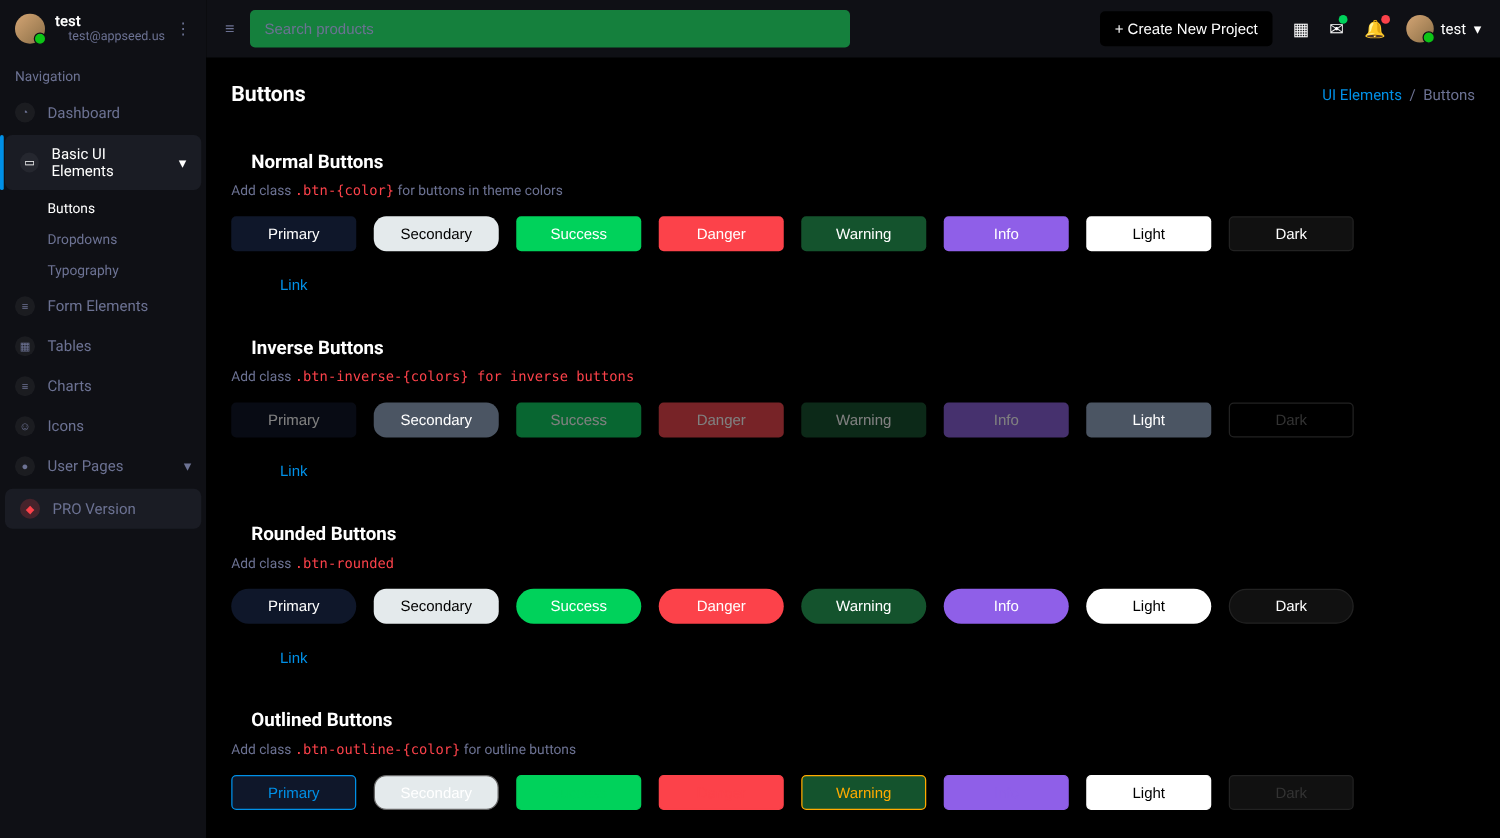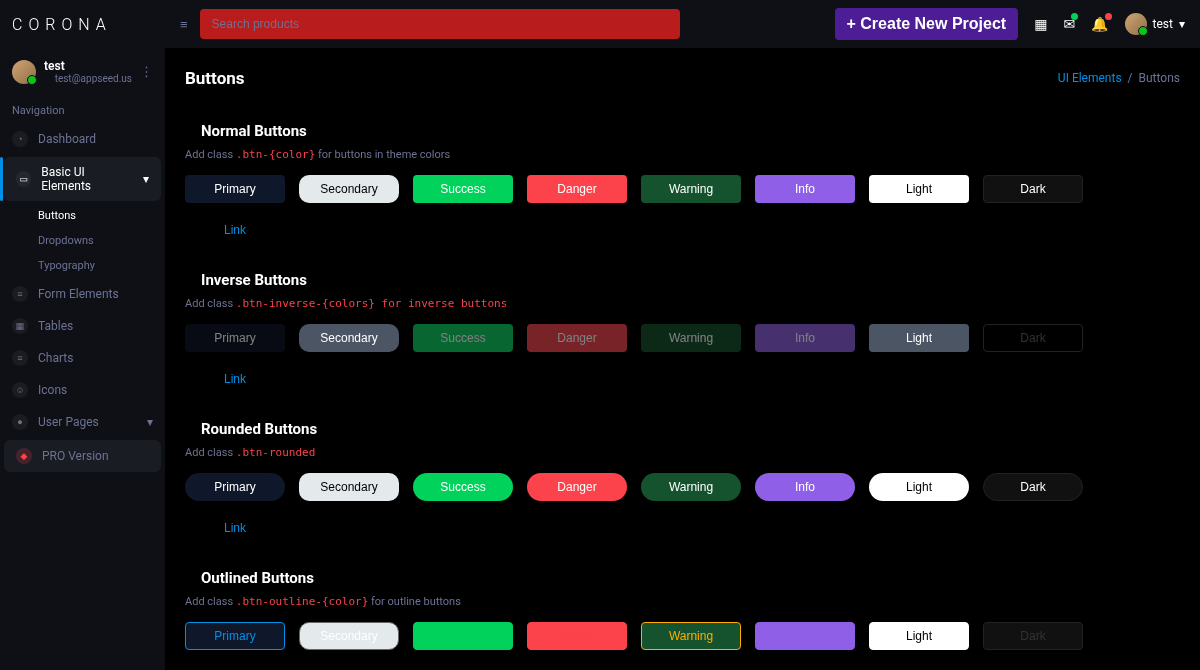--- a/index.html
+++ b/index.html
@@ -20,24 +20,24 @@
 .nav-item.active::before { content:""; position:absolute; left:-4px; top:0; bottom:0; width:3px; background:#0090e7; border-radius:2px; }
 .nav-icon { width: 16px; height: 16px; display: flex; align-items: center; justify-content: center; border-radius: 50%; background: rgba(255,255,255,0.05); font-size: 9px; }
 .nav-sub { padding: 6px 12px 6px 38px; font-size: 11px; color: #6c7293; cursor: pointer; }
 .nav-sub.active { color: #fff; }
 .nav-item.pro { background: #1a1c24; border-radius: 6px; margin: 2px 4px; }
 .nav-item .chev { margin-left: auto; }
 .main { flex: 1; display: flex; flex-direction: column; background: #000; }
 .topbar { display: flex; align-items: center; padding: 8px 15px; gap: 12px; background: #0f1015; }
 .menu-toggle { color: #6c7293; cursor: pointer; }
 .search { flex: 0 0 480px; }
-.search input { width: 100%; background: #b91c1c; border: none; padding: 8px 12px; border-radius: 4px; color: #fff; font-size: 12px; }
+.search input { width: 100%; background: #15803d; border: none; padding: 8px 12px; border-radius: 4px; color: #fff; font-size: 12px; }
 .search input::placeholder { color: #6c7293; }
 .topbar-right { margin-left: auto; display: flex; align-items: center; gap: 16px; }
-.btn-create { background: #4c1d95; color: #fff; border: none; padding: 7px 12px; border-radius: 4px; font-size: 16px; font-weight: 700; cursor: pointer; }
+.btn-create { background: #000000; color: #fff; border: none; padding: 7px 12px; border-radius: 4px; font-size: 12px; font-weight: 400; cursor: pointer; }
 .top-icon { color: #fff; cursor: pointer; position: relative; font-size: 14px; }
 .top-icon .dot { position: absolute; top: -3px; right: -3px; width: 7px; height: 7px; background: #fc424a; border-radius: 50%; }
 .top-icon .dot.green { background: #00d25b; }
 .top-user { display: flex; align-items: center; gap: 6px; cursor: pointer; }
 .top-user .avatar { width: 22px; height: 22px; }
 .top-user span { font-size: 12px; color: #fff; }
 .body { padding: 20px; display: flex; flex-direction: column; gap: 14px; }
 .page-head { display: flex; align-items: center; justify-content: space-between; }
 .page-title { font-size: 17px; font-weight: 700; }
 .breadcrumb { font-size: 12px; color: #6c7293; }
@@ -71,21 +71,20 @@
 .btn.outline.warning { color:#ffab00; border-color:#ffab00; }
 .btn.outline.info { color:#8f5fe8; border-color:#8f5fe8; }
 .btn.outline.light { color:#000; background:#fff; border-color:#fff; }
 .btn.outline.dark { color:#333; border-color:#222; }
 </style>
 </head>
 <body>
 
 <div class="layout">
   <aside class="sidebar">
-    <div class="logo">CORONA</div>
     <div class="user-card">
       <div class="avatar"></div>
       <div class="user-info">
         <div class="user-name">test</div>
         <div class="user-email">test@appseed.us</div>
       </div>
       <div class="user-menu">⋮</div>
     </div>
     <div class="nav-header">Navigation</div>
 

